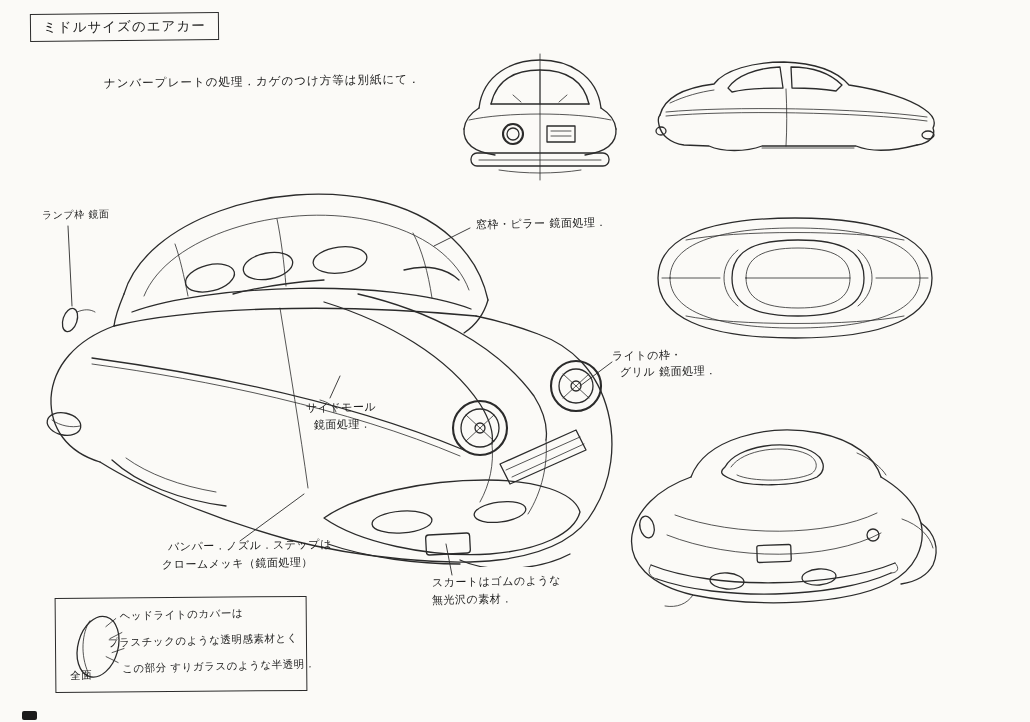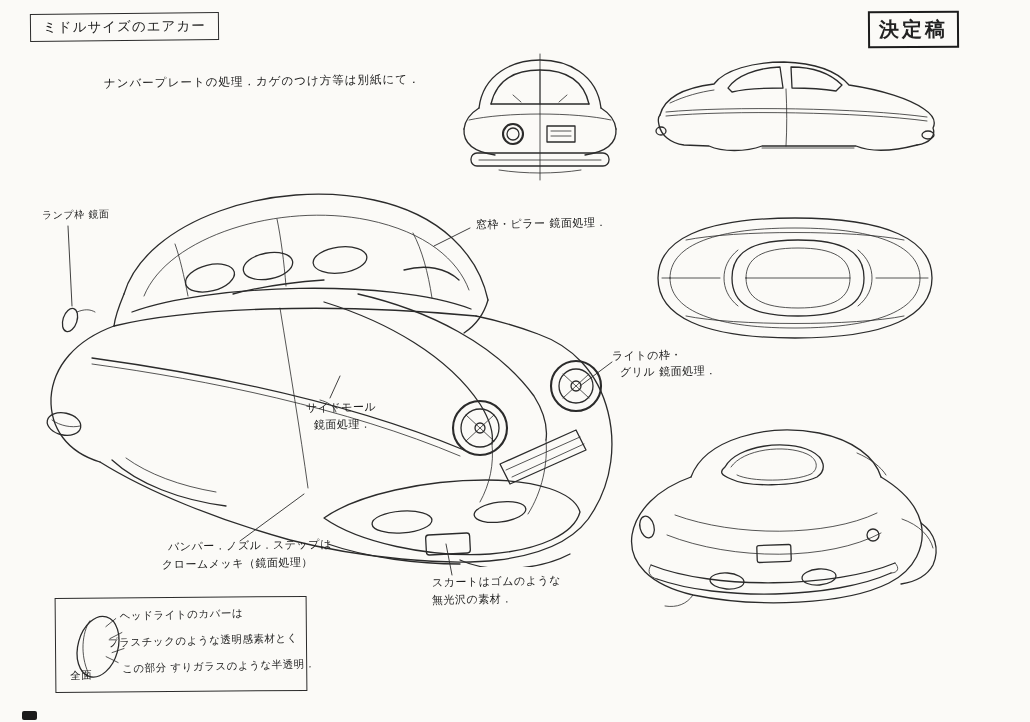--- a/index.html
+++ b/index.html
@@ -20,23 +20,20 @@
   .artifact{position:absolute;left:22px;top:711px;width:15px;height:9px;background:#1b1b1b;border-radius:2px;}
 </style>
 </head>
 <body>
 
 <div class="page">
 
   <div class="title-box">
     <span>ミドルサイズのエアカー</span>
   </div>
-  <div class="stamp-box">
-    <span>決定稿</span>
-  </div>
   <div class="note-top">ナンバープレートの処理．カゲのつけ方等は別紙にて．</div>
 
   <svg class="art" style="left:455px;top:52px;" width="170" height="130" viewBox="0 0 170 130">
     <path class="thin" d="M85 2 V128"></path>
     <path d="M24 56 C28 22 58 8 85 8 C112 8 142 22 146 56"></path>
     <path d="M36 52 C42 26 62 18 85 18 C108 18 128 26 134 52"></path>
     <path d="M36 52 H134"></path>
     <path class="thin" d="M85 18 V52"></path>
     <path class="thin" d="M66 50 L58 43 M104 50 L112 43"></path>
     <path d="M24 56 C16 61 10 68 9 77"></path>

